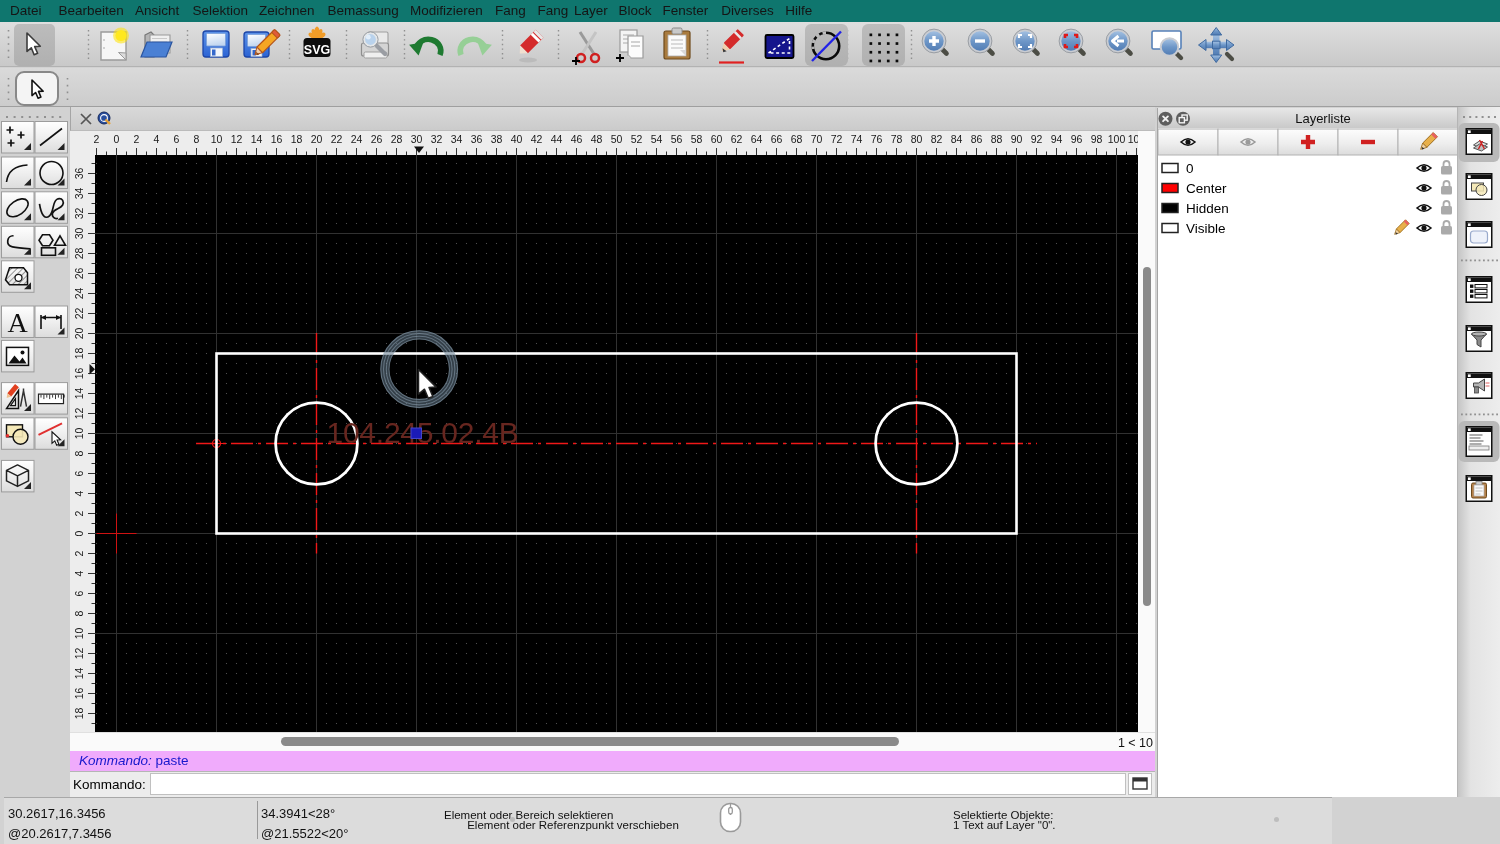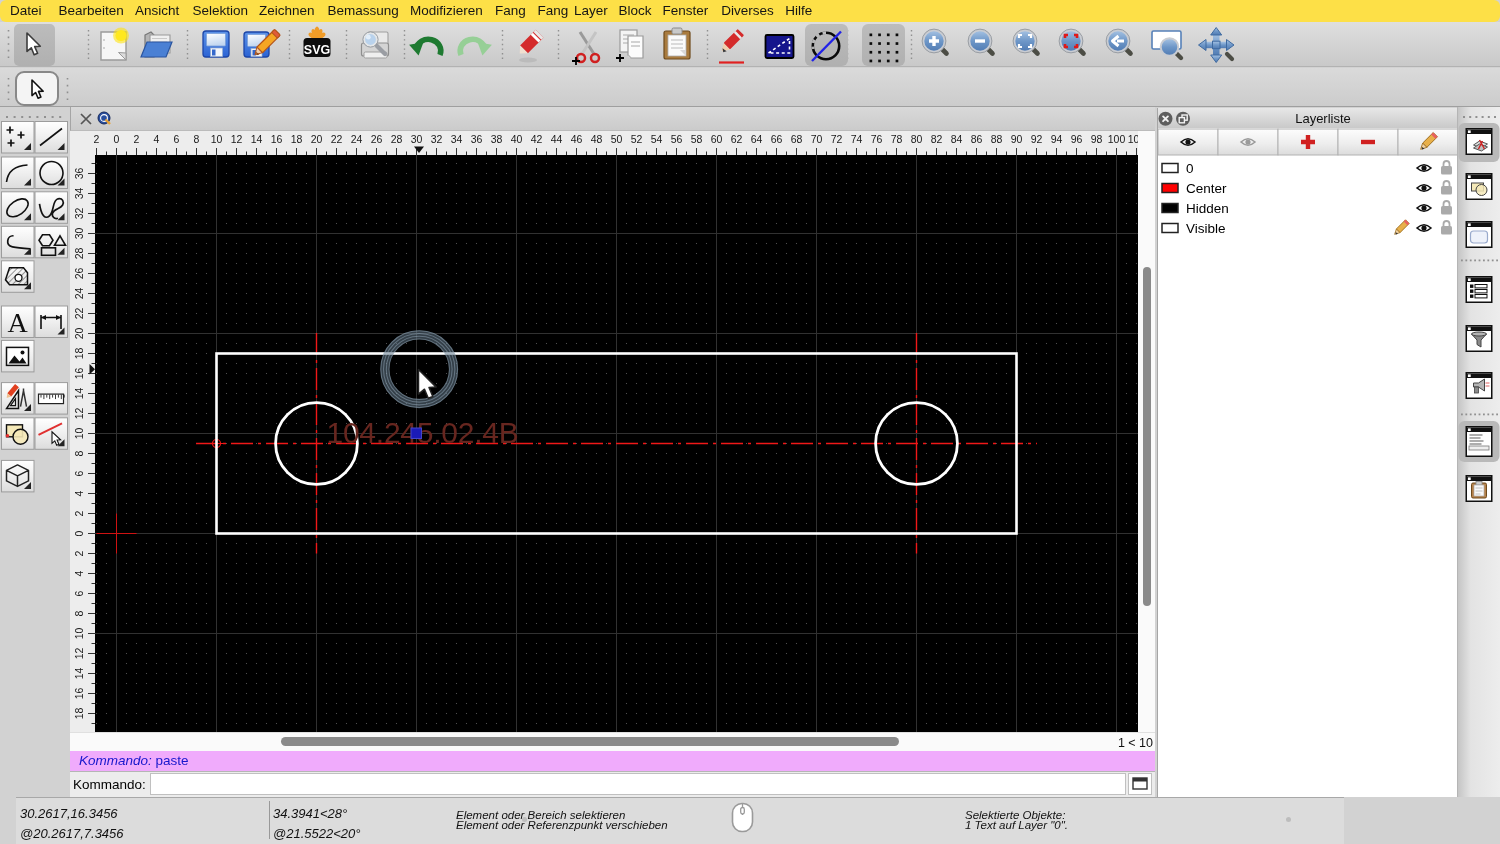--- a/index.html
+++ b/index.html
@@ -1,17 +1,17 @@
 <!DOCTYPE html>
 <html><head><meta charset="utf-8"><title>LibreCAD</title><style>
 * { margin:0; padding:0; box-sizing:border-box; }
 html,body { width:1500px; height:844px; overflow:hidden; font-family:"Liberation Sans", sans-serif; -webkit-font-smoothing:antialiased; }
 body { position:relative; background:#d2d2d2; }
-#menubar { position:absolute; left:0; top:0; width:1500px; height:22px; background:#fde047;
-  font-size:13.5px; color:#151515;border-radius:6px; }
+#menubar { position:absolute; left:0; top:0; width:1500px; height:22px; background:#0f766e;
+  font-size:13.5px; color:#151515; }
 #tb1 { position:absolute; left:0; top:22px; width:1500px; height:45px;
   background:linear-gradient(#dfdfdf,#c9c9c9); border-bottom:1px solid #b2b2b2; }
 #tb2 { position:absolute; left:0; top:68px; width:1500px; height:39px;
   background:linear-gradient(#dadada,#cccccc); border-bottom:1px solid #9f9f9f; }
 #leftdock { position:absolute; left:0; top:107px; width:70px; height:690px; background:#d2d2d2; }
 #mdi-title { position:absolute; left:70px; top:107px; width:1085px; height:24px;
   background:linear-gradient(#d9d9d9,#cbcbcb); border-left:1px solid #a5a5a5; border-bottom:1px solid #bbb; }
 #mdi-title .ttl { position:absolute; left:20px; width:100%; text-align:center; top:4px; font-size:13px; color:#222; }
 #hruler { position:absolute; left:70px; top:131px; width:1068px; height:24px; }
 #vruler { position:absolute; left:70px; top:155px; width:25px; height:577px; }
@@ -23,22 +23,22 @@
 #zoomtxt { position:absolute; right:2px; top:3px; font-size:12.5px; color:#111; }
 #cmdhist { position:absolute; left:70px; top:751px; width:1085px; height:21px; background:#f0abfc;
   border-bottom:1px solid #b5b5b5; font-size:13.5px; color:#1717cc; }
 #cmdrow { position:absolute; left:70px; top:772px; width:1085px; height:25px; background:#ececec; }
 #cmdrow .lbl { position:absolute; left:3px; top:5px; font-size:13.5px; color:#000; }
 #cmdinput { position:absolute; left:80px; top:1px; width:976px; height:22px; background:#fff; border:1px solid #c0c0c0; }
 #cmdbtn { position:absolute; left:1058px; top:1px; width:24px; height:22px; background:#fff; border:1px solid #c0c0c0; }
 #layerpanel { position:absolute; left:1157px; top:108px; width:300px; height:689px; border-left:1px solid #a5a5a5; }
 #rightdock { position:absolute; left:1457px; top:107px; width:43px; height:690px;
   background:linear-gradient(90deg,#c5c5c5,#e3e3e3 30%,#ededed); border-left:1px solid #b5b5b5; }
-#statusbar { position:absolute; left:16px; top:797px; width:1328px; height:47px; background:#dcdcdc;
-  border-top:1px solid #a8a8a8; font-size:13px; color:#111;font-style:italic; }
+#statusbar { position:absolute; left:4px; top:797px; width:1328px; height:47px; background:#dcdcdc;
+  border-top:1px solid #a8a8a8; font-size:13px; color:#111; }
 .abs { position:absolute; }
 </style></head>
 <body>
 <div id="menubar">
     <span style="position:absolute;left:10px;top:3px">Datei</span>
     <span style="position:absolute;left:58.5px;top:3px">Bearbeiten</span>
     <span style="position:absolute;left:135px;top:3px">Ansicht</span>
     <span style="position:absolute;left:192.5px;top:3px">Selektion</span>
     <span style="position:absolute;left:259px;top:3px">Zeichnen</span>
     <span style="position:absolute;left:327.5px;top:3px">Bemassung</span>
@@ -724,21 +724,21 @@
         <path d="M10 13 h7 m-7 3 h7 m-7 3 h5" stroke="#bbb" stroke-width="0.9"></path>
       </g>
     </svg></div>
 <div id="statusbar">
   <span class="abs" style="left:4px;top:8px">30.2617,16.3456</span>
   <span class="abs" style="left:4px;top:28px">@20.2617,7.3456</span>
   <span class="abs" style="left:253px;top:3px;width:1px;height:38px;background:#999"></span>
   <span class="abs" style="left:257px;top:8px">34.3941&lt;28°</span>
   <span class="abs" style="left:257px;top:28px">@21.5522&lt;20°</span>
   <span class="abs" style="left:440px;top:11px;width:258px;font-size:11.5px">Element oder Bereich selektieren</span>
-  <span class="abs" style="left:440px;top:21px;width:258px;text-align:left;font-size:11.5px">Element oder Referenzpunkt verschieben</span>
+  <span class="abs" style="left:440px;top:21px;width:258px;text-align:center;font-size:11.5px">Element oder Referenzpunkt verschieben</span>
   <span class="abs" style="left:715px;top:4px"><svg width="24" height="32" viewBox="0 0 24 32">
         <rect x="1.5" y="1.5" width="20" height="28" rx="9.5" fill="#fff" stroke="#9a9a9a" stroke-width="1.6"></rect>
         <line x1="11.5" y1="2" x2="11.5" y2="13" stroke="#9a9a9a" stroke-width="1.3"></line>
         <rect x="9.7" y="5.5" width="3.6" height="6.5" rx="1.8" fill="#fff" stroke="#9a9a9a" stroke-width="1.3"></rect>
       </svg></span>
   <span class="abs" style="left:949px;top:11px;font-size:11.5px">Selektierte Objekte:</span>
   <span class="abs" style="left:949px;top:21px;font-size:11.5px">1 Text auf Layer "0".</span>
   <span class="abs" style="left:506px;top:19px;width:5px;height:5px;border-radius:50%;background:#bdbdbd"></span>
   <span class="abs" style="left:1270px;top:19px;width:5px;height:5px;border-radius:50%;background:#bdbdbd"></span>
 </div>

